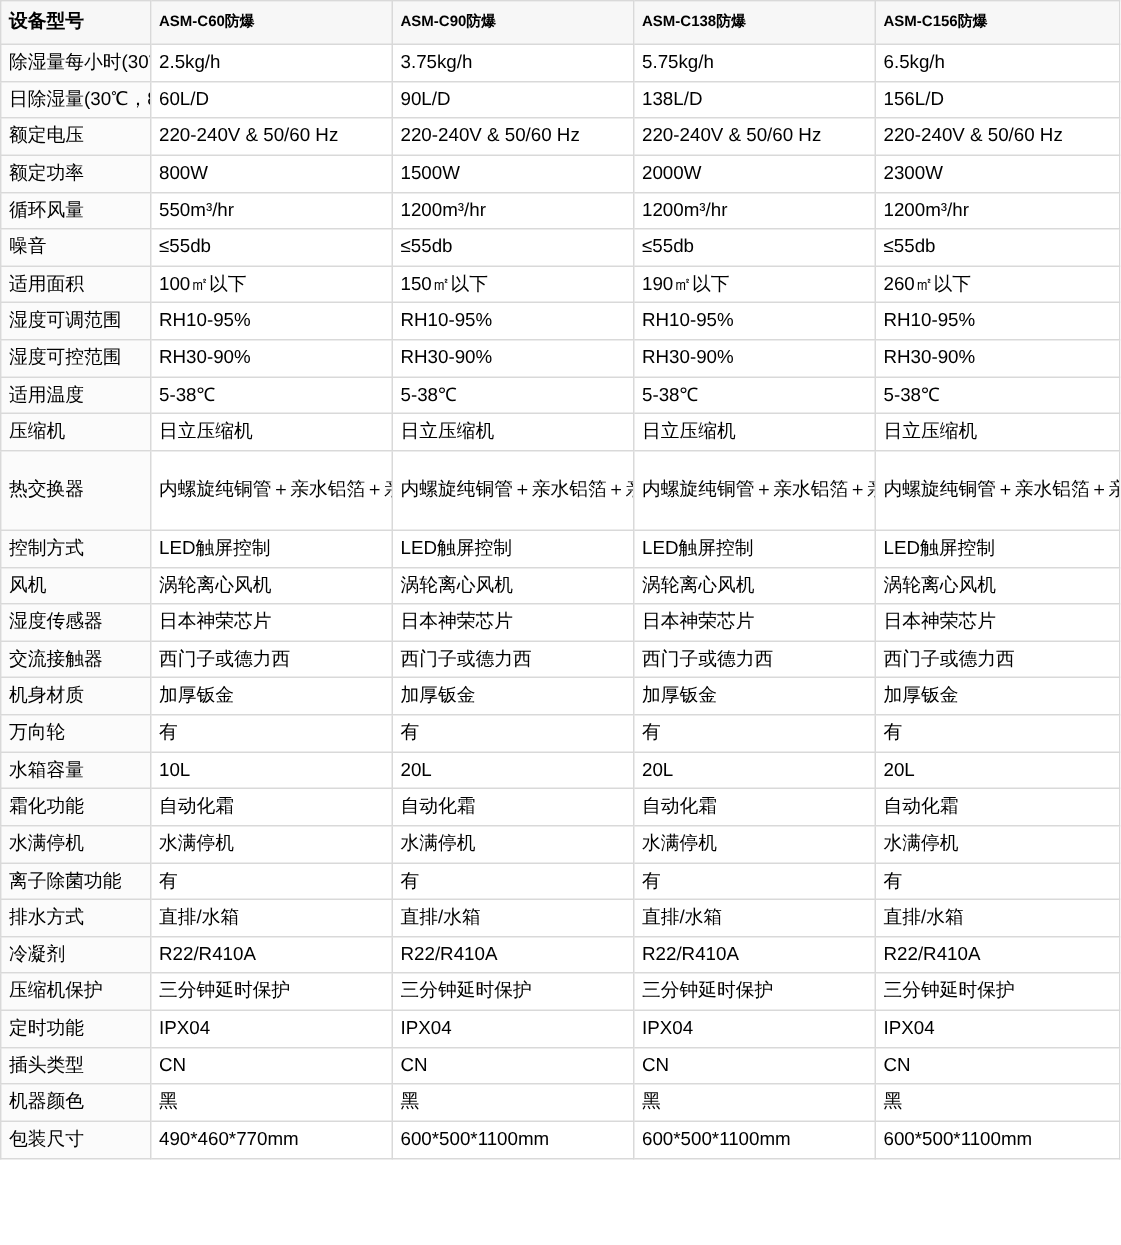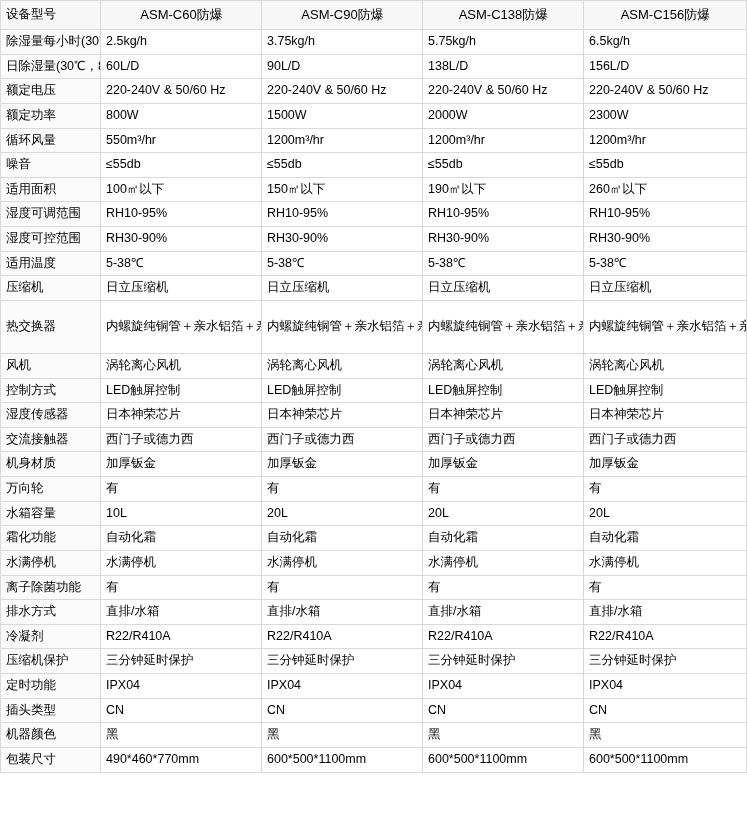--- a/index.html
+++ b/index.html
@@ -28,27 +28,26 @@
   table.spec-table td {
     border: 1px solid #d9d9d9;
     padding: 4px 4px 4px 5px;
     vertical-align: middle;
     line-height: 1.25;
     white-space: nowrap;
     overflow: hidden;
   }
   table.spec-table thead th {
     background: #f7f7f7;
-    font-weight: normal;
+    font-weight: bold;
     text-align: left;
     height: 20px;
   }
   table.spec-table thead th.model-head {
-    font-size: 13px;
-    text-align: center;
+    font-size: 10px;
   }
   table.spec-table tbody th.row-label {
     background: #fbfbfb;
     font-weight: normal;
     text-align: left;
   }
   table.spec-table tbody td {
     background: #ffffff;
   }
   .wrap-cell {
@@ -158,32 +157,32 @@
         <td>日立压缩机</td>
       </tr>
       <tr class="tall">
         <th class="row-label">热交换器</th>
         <td class="wrap-cell">内螺旋纯铜管＋亲水铝箔＋亲水膜</td>
         <td class="wrap-cell">内螺旋纯铜管＋亲水铝箔＋亲水膜</td>
         <td class="wrap-cell">内螺旋纯铜管＋亲水铝箔＋亲水膜</td>
         <td class="wrap-cell">内螺旋纯铜管＋亲水铝箔＋亲水膜</td>
       </tr>
       <tr>
+        <th class="row-label">控制方式</th>
+        <td>LED触屏控制</td>
+        <td>LED触屏控制</td>
+        <td>LED触屏控制</td>
+        <td>LED触屏控制</td>
+      </tr>
+      <tr>
         <th class="row-label">风机</th>
         <td>涡轮离心风机</td>
         <td>涡轮离心风机</td>
         <td>涡轮离心风机</td>
         <td>涡轮离心风机</td>
-      </tr>
-      <tr>
-        <th class="row-label">控制方式</th>
-        <td>LED触屏控制</td>
-        <td>LED触屏控制</td>
-        <td>LED触屏控制</td>
-        <td>LED触屏控制</td>
       </tr>
       <tr>
         <th class="row-label">湿度传感器</th>
         <td>日本神荣芯片</td>
         <td>日本神荣芯片</td>
         <td>日本神荣芯片</td>
         <td>日本神荣芯片</td>
       </tr>
       <tr>
         <th class="row-label">交流接触器</th>

